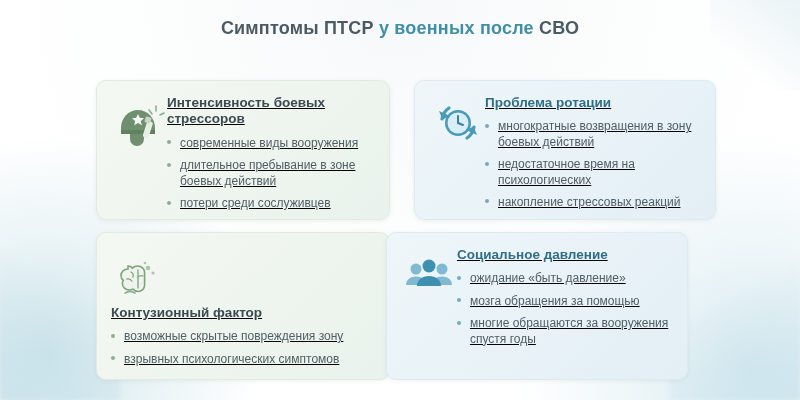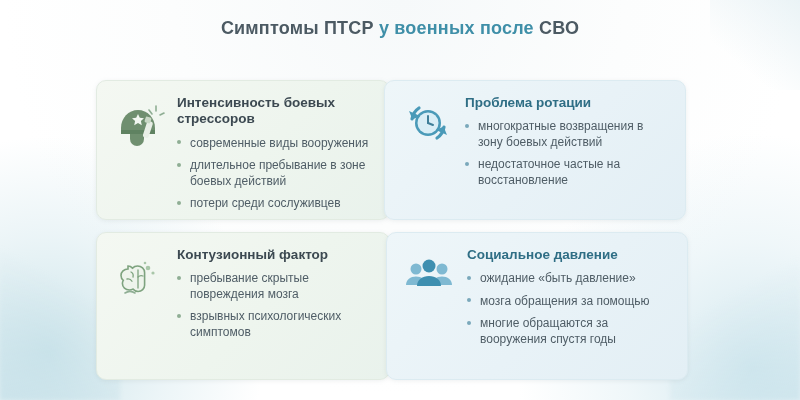--- a/index.html
+++ b/index.html
@@ -67,37 +67,38 @@
     width: 608px;
     height: 300px;
   }
 
   .card {
     position: absolute;
     box-sizing: border-box;
     border-radius: 10px;
     padding: 14px 16px 12px 14px;
     display: flex;
-    gap: 10px;
     box-shadow: 0 1px 4px rgba(120,140,150,0.13);
+    text-decoration: underline;
   }
   .card-1 {
     left: 0; top: 0; width: 294px; height: 140px;
     background: linear-gradient(135deg, #f4f8f2 0%, #eef5ee 55%, #e9f2ec 100%);
     border: 1px solid #e2ebe2;
   }
   .card-2 {
-    left: 288px; top: 0; width: 302px; height: 140px;
+    left: 318px; top: 0; width: 302px; height: 140px;
     background: linear-gradient(135deg, #eef6f9 0%, #e8f2f7 55%, #e3eff5 100%);
     border: 1px solid #dcebf1;
   }
   .card-3 {
     left: 0; top: 152px; width: 294px; height: 148px;
     background: linear-gradient(135deg, #f4f8f2 0%, #eef5ee 55%, #e9f2ec 100%);
     border: 1px solid #e2ebe2;
+    flex-direction: column;
   }
   .card-4 {
     left: 290px; top: 152px; width: 302px; height: 148px;
     background: linear-gradient(135deg, #eef6f9 0%, #e8f2f7 55%, #e3eff5 100%);
     border: 1px solid #dcebf1;
   }
 
   .card-icon {
     flex: 0 0 auto;
     width: 56px;
@@ -202,21 +203,22 @@
           <path d="M10 22a16 16 0 0 1 7-11" stroke="#4a9ab8" stroke-width="3.2" fill="none" stroke-linecap="round"></path>
           <path d="M7 14l3.5 8.5L18 19z" fill="#4a9ab8"></path>
           <path d="M42 30a16 16 0 0 1-7 11" stroke="#4a9ab8" stroke-width="3.2" fill="none" stroke-linecap="round"></path>
           <path d="M45 38l-3.5-8.5L34 33z" fill="#4a9ab8"></path>
         </svg>
       </div>
       <div class="card-body">
         <div class="card-title">Проблема ротации</div>
         <ul class="bullets">
           <li>многократные возвращения в зону боевых действий</li>
-          <li>недостаточное частые на восстановление</li>
+          <li>недостаточное время на психологических</li>
+          <li>накопление стрессовых  реакций</li>
         </ul>
       </div>
     </div>
 
     <div class="card card-3">
       <div class="card-icon">
         <svg class="icon-svg" width="54" height="54" viewBox="0 0 54 54" aria-hidden="true">
           <path d="M16 20c-4 0-7 3-7 6.5 0 2 .9 3.7 2.3 4.8-.6 1-.9 2.1-.9 3.2 0 3.6 3.1 6.5 7 6.5 1.3 0 2.5-.3 3.5-.9 1.2 1.5 3.1 2.4 5.2 2.4 3.6 0 6.5-2.8 6.5-6.2V23.6c0-3.6-3.1-6.6-7-6.6-2 0-3.9.8-5.1 2.1-1.2-1.3-3-2.1-4.5-2.1z" fill="#eef4ec" stroke="#7ea37f" stroke-width="1.6"></path>
           <g stroke="#7ea37f" stroke-width="1.3" fill="none" stroke-linecap="round">
             <path d="M19 23c2 1 2.5 3 2 5"></path>
@@ -228,21 +230,21 @@
             <circle cx="36" cy="19" r="2.3"></circle>
             <circle cx="41" cy="24" r="1.6"></circle>
             <circle cx="33" cy="14" r="1.3"></circle>
           </g>
           <path d="M13 44c3-2 7-2 10 0" stroke="#8fae94" stroke-width="1.6" fill="none" stroke-linecap="round"></path>
         </svg>
       </div>
       <div class="card-body">
         <div class="card-title">Контузионный фактор</div>
         <ul class="bullets">
-          <li>пребывание скрытые повреждения мозга</li>
+          <li>возможные скрытые повреждения зону</li>
           <li>взрывных психологических симптомов</li>
         </ul>
       </div>
     </div>
 
     <div class="card card-4">
       <div class="card-icon">
         <svg class="icon-svg" width="52" height="52" viewBox="0 0 52 52" aria-hidden="true">
           <circle cx="13" cy="20" r="5.5" fill="#7fb9d2"></circle>
           <path d="M3 36c0-5.2 4.5-8.5 10-8.5S23 30.8 23 36z" fill="#7fb9d2"></path>

